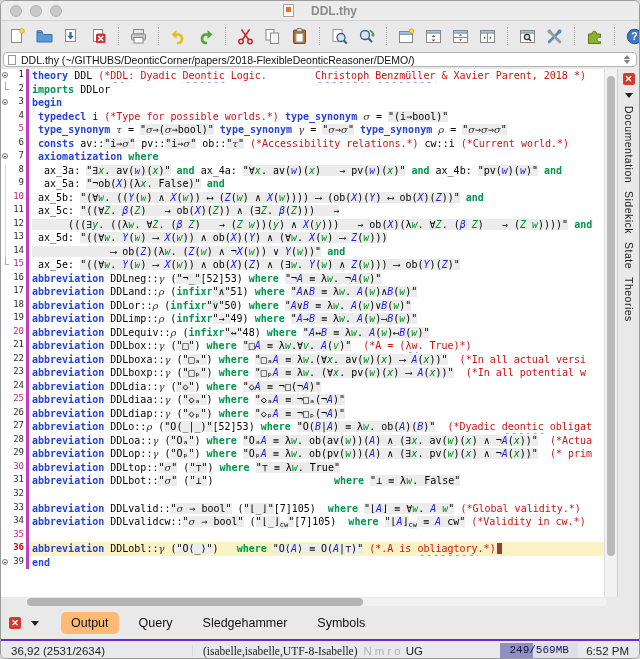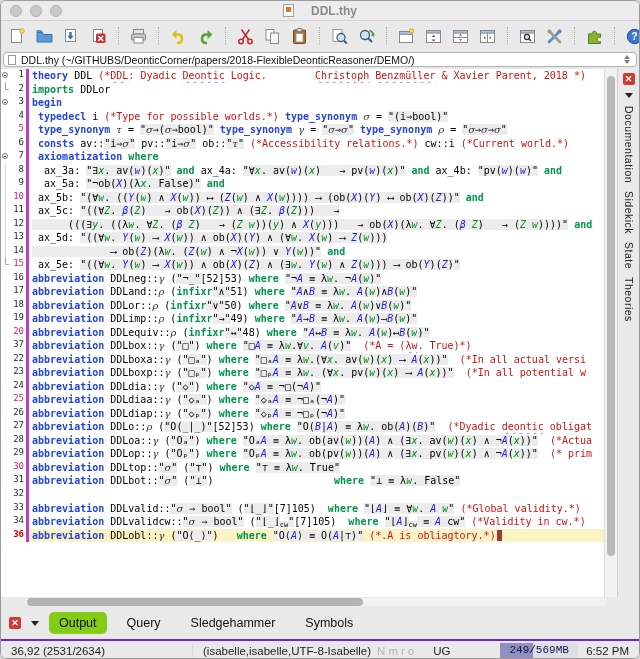--- a/index.html
+++ b/index.html
@@ -76,28 +76,28 @@
     font:bold 9px/12px "Liberation Sans",sans-serif; text-align:center; }
   .dock-arrow { width:0; height:0; border-left:4px solid transparent; border-right:4px solid transparent; border-top:5px solid #222; }
   .vtab { writing-mode:vertical-rl; text-orientation:sideways; font-size:10.5px; color:#222; letter-spacing:0.5px; }
   
   .hscroll { flex:0 0 10px; background:#e9e9e9; position:relative; }
   .htrack { position:absolute; left:24px; right:32px; top:1px; bottom:1px; background:#f2f2f2; border-radius:4px; }
   .hthumb { position:absolute; left:26px; width:336px; top:1px; height:8px; background:#b4b4b4; border-radius:4px; }
   
   .bottomdock { flex:0 0 32px; background:#e9e9e9; display:flex; align-items:center; gap:10px; padding-left:8px; }
   .btab { font-size:12.5px; color:#111; padding:4px 10px; border-radius:5px; }
-  .btab.sel { background:#84cc16; }
+  .btab.sel { background:#fdba74;margin-left:12px; }
   
   .status { flex:0 0 21px; background:#e9e9e9; border-top:2px solid #6d28d9;
     display:flex; align-items:center; font-size:11.5px; color:#1c1c1c; }
   .st-caret { width:192px; padding-left:10px; border-right:1px solid #d8d8d8; }
-  .st-enc { padding-left:10px; }
+  .st-enc { padding-left:10px;font-family:Liberation Serif, serif; }
   .st-flags-dim { color:#b4b4b4; letter-spacing:3px; margin-left:6px; }
-  .st-flags { color:#222; margin-left:16px; }
+  .st-flags { color:#222; margin-left:2px; }
   .st-spacer { flex:1; }
   .st-mem { width:78px; height:15px; position:relative; background:#dedee6; margin-right:8px; overflow:hidden;font-family:Liberation Mono, monospace; }
   .st-memfill { position:absolute; left:0; top:0; bottom:0; width:42%; background:#8f8fc0; }
   .st-memtext { position:absolute; inset:0; text-align:center; font-size:11px; line-height:15px; color:#15154d; }
   .st-time { padding-right:10px; }
 </style>
 </head>
 <body>
 
 <div id="window">
@@ -377,21 +377,21 @@
           <div class="code"><span class="tk-k1">abbreviation</span><span class="tk-p"> DDLimp::</span><span class="tk-ty">ρ</span><span class="tk-p"> (</span><span class="tk-k2">infixr</span><span class="tk-s">"→"</span><span class="tk-p">49) </span><span class="tk-k2">where</span><span class="tk-p"> </span><span class="tk-s">"</span><span class="tk-sf">A</span><span class="tk-s">→</span><span class="tk-sf">B</span><span class="tk-s"> ≡ λ</span><span class="tk-sb">w</span><span class="tk-s">. </span><span class="tk-sf">A</span><span class="tk-s">(</span><span class="tk-sb">w</span><span class="tk-s">)⟶</span><span class="tk-sf">B</span><span class="tk-s">(</span><span class="tk-sb">w</span><span class="tk-s">)"</span></div>
         </div>
         <div class="row">
           <div class="fold"></div>
           <div class="num num5">20</div>
           <div class="gbar"></div>
           <div class="code"><span class="tk-k1">abbreviation</span><span class="tk-p"> DDLequiv::</span><span class="tk-ty">ρ</span><span class="tk-p"> (</span><span class="tk-k2">infixr</span><span class="tk-s">"↔"</span><span class="tk-p">48) </span><span class="tk-k2">where</span><span class="tk-p"> </span><span class="tk-s">"</span><span class="tk-sf">A</span><span class="tk-s">↔</span><span class="tk-sf">B</span><span class="tk-s"> ≡ λ</span><span class="tk-sb">w</span><span class="tk-s">. </span><span class="tk-sf">A</span><span class="tk-s">(</span><span class="tk-sb">w</span><span class="tk-s">)⟷</span><span class="tk-sf">B</span><span class="tk-s">(</span><span class="tk-sb">w</span><span class="tk-s">)"</span></div>
         </div>
         <div class="row">
           <div class="fold"></div>
-          <div class="num">37</div>
+          <div class="num">21</div>
           <div class="gbar"></div>
           <div class="code"><span class="tk-k1">abbreviation</span><span class="tk-p"> DDLbox::</span><span class="tk-ty">γ</span><span class="tk-p"> (</span><span class="tk-s">"□"</span><span class="tk-p">) </span><span class="tk-k2">where</span><span class="tk-p"> </span><span class="tk-s">"□</span><span class="tk-sf">A</span><span class="tk-s"> ≡ λ</span><span class="tk-sb">w</span><span class="tk-s">.∀</span><span class="tk-sb">v</span><span class="tk-s">. </span><span class="tk-sf">A</span><span class="tk-s">(</span><span class="tk-sb">v</span><span class="tk-s">)"</span><span class="tk-p">  </span><span class="tk-c">(*A = (</span><span class="tk-cu">λw</span><span class="tk-c">. True)*)</span></div>
         </div>
         <div class="row">
           <div class="fold"></div>
           <div class="num">22</div>
           <div class="gbar"></div>
           <div class="code"><span class="tk-k1">abbreviation</span><span class="tk-p"> DDLboxa::</span><span class="tk-ty">γ</span><span class="tk-p"> (</span><span class="tk-s">"□ₐ"</span><span class="tk-p">) </span><span class="tk-k2">where</span><span class="tk-p"> </span><span class="tk-s">"□ₐ</span><span class="tk-sf">A</span><span class="tk-s"> ≡ λ</span><span class="tk-sb">w</span><span class="tk-s">.(∀</span><span class="tk-sb">x</span><span class="tk-s">. av(</span><span class="tk-sb">w</span><span class="tk-s">)(</span><span class="tk-sb">x</span><span class="tk-s">) ⟶ </span><span class="tk-sf">A</span><span class="tk-s">(</span><span class="tk-sb">x</span><span class="tk-s">))"</span><span class="tk-p">  </span><span class="tk-c">(*In all actual versi</span></div>
         </div>
         <div class="row">
@@ -461,23 +461,37 @@
           <div class="code"><span class="tk-k1">abbreviation</span><span class="tk-p"> DDLvalid::</span><span class="tk-s">"</span><span class="tk-st">σ</span><span class="tk-s"> ⇒ bool"</span><span class="tk-p"> (</span><span class="tk-s">"⌊_⌋"</span><span class="tk-p">[7]105)  </span><span class="tk-k2">where</span><span class="tk-p"> </span><span class="tk-s">"⌊</span><span class="tk-sf">A</span><span class="tk-s">⌋ ≡ ∀</span><span class="tk-sb">w</span><span class="tk-s">. </span><span class="tk-sf">A</span><span class="tk-s"> </span><span class="tk-sb">w</span><span class="tk-s">"</span><span class="tk-p"> </span><span class="tk-c">(*Global validity.*)</span></div>
         </div>
         <div class="row">
           <div class="fold"></div>
           <div class="num">34</div>
           <div class="gbar"></div>
           <div class="code"><span class="tk-k1">abbreviation</span><span class="tk-p"> DDLvalidcw::</span><span class="tk-s">"</span><span class="tk-st">σ</span><span class="tk-s"> ⇒ bool"</span><span class="tk-p"> (</span><span class="tk-s">"⌊_⌋</span><span class="tk-ssub">cw</span><span class="tk-s">"</span><span class="tk-p">[7]105)  </span><span class="tk-k2">where</span><span class="tk-p"> </span><span class="tk-s">"⌊</span><span class="tk-sf">A</span><span class="tk-s">⌋</span><span class="tk-ssub">cw</span><span class="tk-s"> ≡ </span><span class="tk-sf">A</span><span class="tk-s"> cw"</span><span class="tk-p"> </span><span class="tk-c">(*Validity in cw.*)</span></div>
         </div>
         <div class="row">
           <div class="fold"></div>
+          <div class="num num5">35</div>
+          <div class="gbar"></div>
+          <div class="code"></div>
+        </div>
+        <div class="row">
+          <div class="fold"></div>
           <div class="num numcur">36</div>
           <div class="gbar"></div>
           <div class="code hl"><span class="tk-k1">abbreviation</span><span class="tk-p"> DDLobl::</span><span class="tk-ty">γ</span><span class="tk-p"> (</span><span class="tk-s">"O⟨_⟩"</span><span class="tk-p">)   </span><span class="tk-k2">where</span><span class="tk-p"> </span><span class="tk-s">"O⟨</span><span class="tk-sf">A</span><span class="tk-s">⟩ ≡ O(</span><span class="tk-sf">A</span><span class="tk-s">|⊤)"</span><span class="tk-p"> </span><span class="tk-c">(*.A is </span><span class="tk-cu">obliagtory</span><span class="tk-c">.*)</span><span class="tk-caret"></span></div>
+        </div>
+        <div class="row">
+          <div class="fold">
+            <span class="fm"></span>
+          </div>
+          <div class="num">39</div>
+          <div class="gbar"></div>
+          <div class="code"><span class="tk-k1">end</span></div>
         </div>
       </div>
     <div class="vscroll">
       <div class="vthumb"></div>
     </div>
     <div class="rightdock" id="rightdock">
       <span class="dock-close">✕</span>
       <span class="dock-arrow"></span>
     <span class="vtab">Documentation</span>
         <span class="vtab">Sidekick</span>

